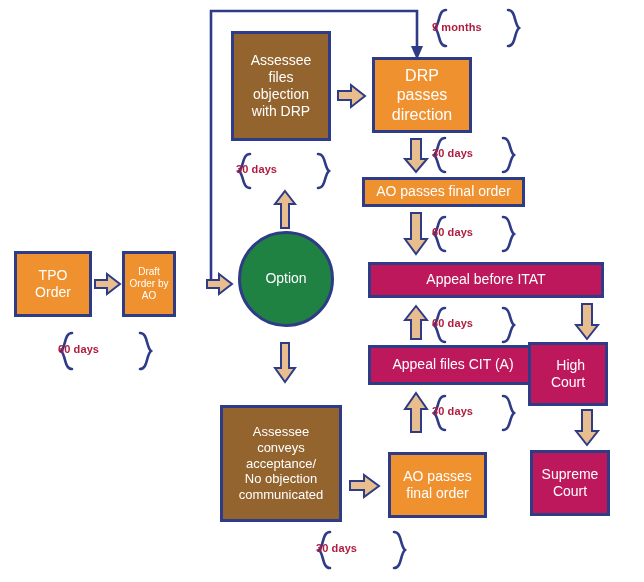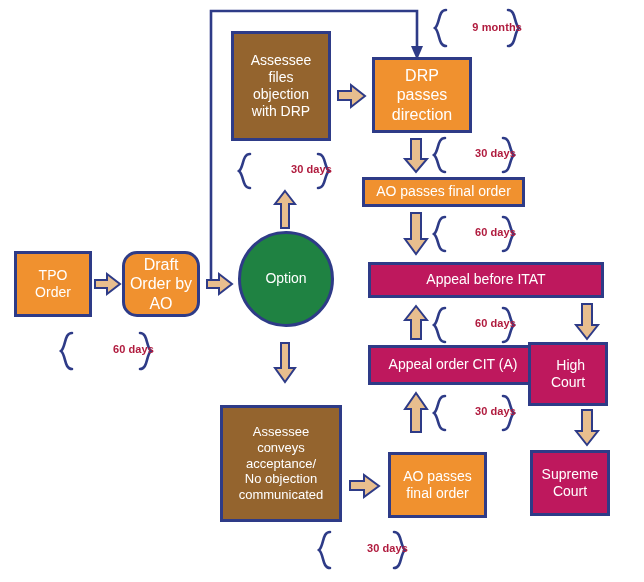--- a/index.html
+++ b/index.html
@@ -34,59 +34,59 @@
     background:#1F8242;
     border-radius:50%;
   }
   .lbl{
     position:absolute;
     color:#B01B3E;
     font-weight:bold;
     font-size:11px;
     letter-spacing:.1px;
     white-space:nowrap;
-    text-align:right;
+    text-align:left;
   }
   .brace{position:absolute;}
   .conn{position:absolute;}
   svg{display:block;overflow:visible;}
 </style>
 </head>
 <body>
 
 <div id="canvas">
 
   <svg class="conn" style="left:0;top:0;width:644px;height:582px;position:absolute;">
 
     <polyline points="211,288 211,11 417,11 417,50" fill="none" stroke="#2E3B87" stroke-width="2.6"></polyline>
     <polygon points="417,60 411,46 423,46" fill="#2E3B87"></polygon>
   </svg>
 
   <div class="node n-orange" style="left:14px;top:251px;width:78px;height:66px;font-size:14px;">TPO
 Order</div>
 
-  <div class="node n-orange" style="left:122px;top:251px;width:78px;height:66px;font-size:16px;border-radius:15px;">Draft
+  <div class="node n-orange" style="left:122px;top:251px;width:54px;height:66px;font-size:10px;">Draft
 Order by
 AO</div>
 
   <div class="node n-green" style="left:238px;top:231px;width:96px;height:96px;font-size:14px;">Option</div>
 
   <div class="node n-brown" style="left:231px;top:31px;width:100px;height:110px;font-size:14px;">Assessee
 files
 objection
 with DRP</div>
 
   <div class="node n-orange" style="left:372px;top:57px;width:100px;height:76px;font-size:16px;">DRP passes
 direction</div>
 
   <div class="node n-orange" style="left:362px;top:177px;width:163px;height:30px;font-size:14px;">AO passes final order</div>
 
   <div class="node n-purple" style="left:368px;top:262px;width:236px;height:36px;font-size:14px;">Appeal before ITAT</div>
 
-  <div class="node n-purple" style="left:368px;top:345px;width:170px;height:40px;font-size:14px;">Appeal order CIT (A)</div>
+  <div class="node n-purple" style="left:368px;top:345px;width:170px;height:40px;font-size:14px;">Appeal files CIT (A)</div>
 
   <div class="node n-purple" style="left:528px;top:342px;width:80px;height:64px;font-size:14px;text-align:right;">High
 Court</div>
 
   <div class="node n-purple" style="left:530px;top:450px;width:80px;height:66px;font-size:14px;">Supreme
 Court</div>
 
   <div class="node n-brown" style="left:220px;top:405px;width:122px;height:117px;font-size:13px;">Assessee
 conveys
 acceptance/

